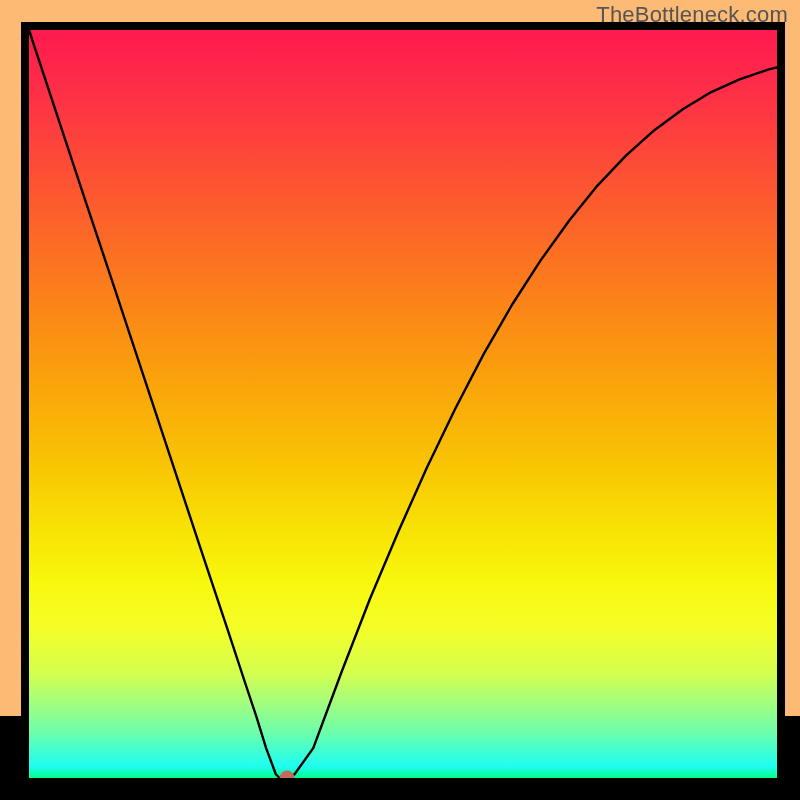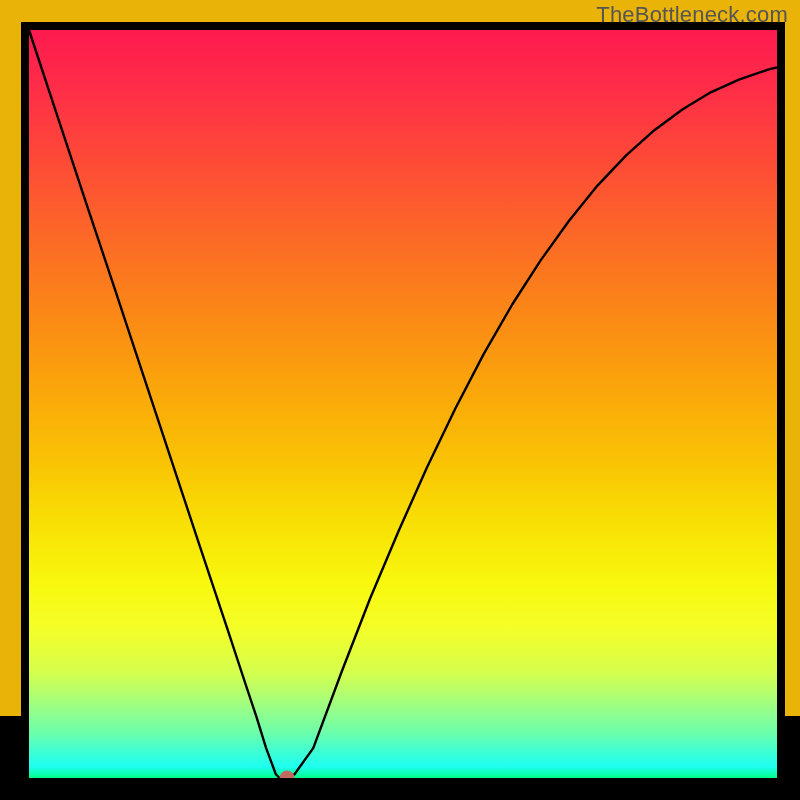--- a/index.html
+++ b/index.html
@@ -8,21 +8,21 @@
     width: 800px;
     height: 800px;
     overflow: hidden;
     background: #000;
     font-family: Arial, Helvetica, sans-serif;
   }
   .stage {
     position: relative;
     width: 800px;
     height: 716px;
-    background: #eab308;
+    background: #fdba74;
   }
   .watermark {
     position: absolute;
     top: 2px;
     right: 12px;
     color: #555;
     font-size: 22px;
     font-weight: 500;
     letter-spacing: 0.2px;
     z-index: 20;

